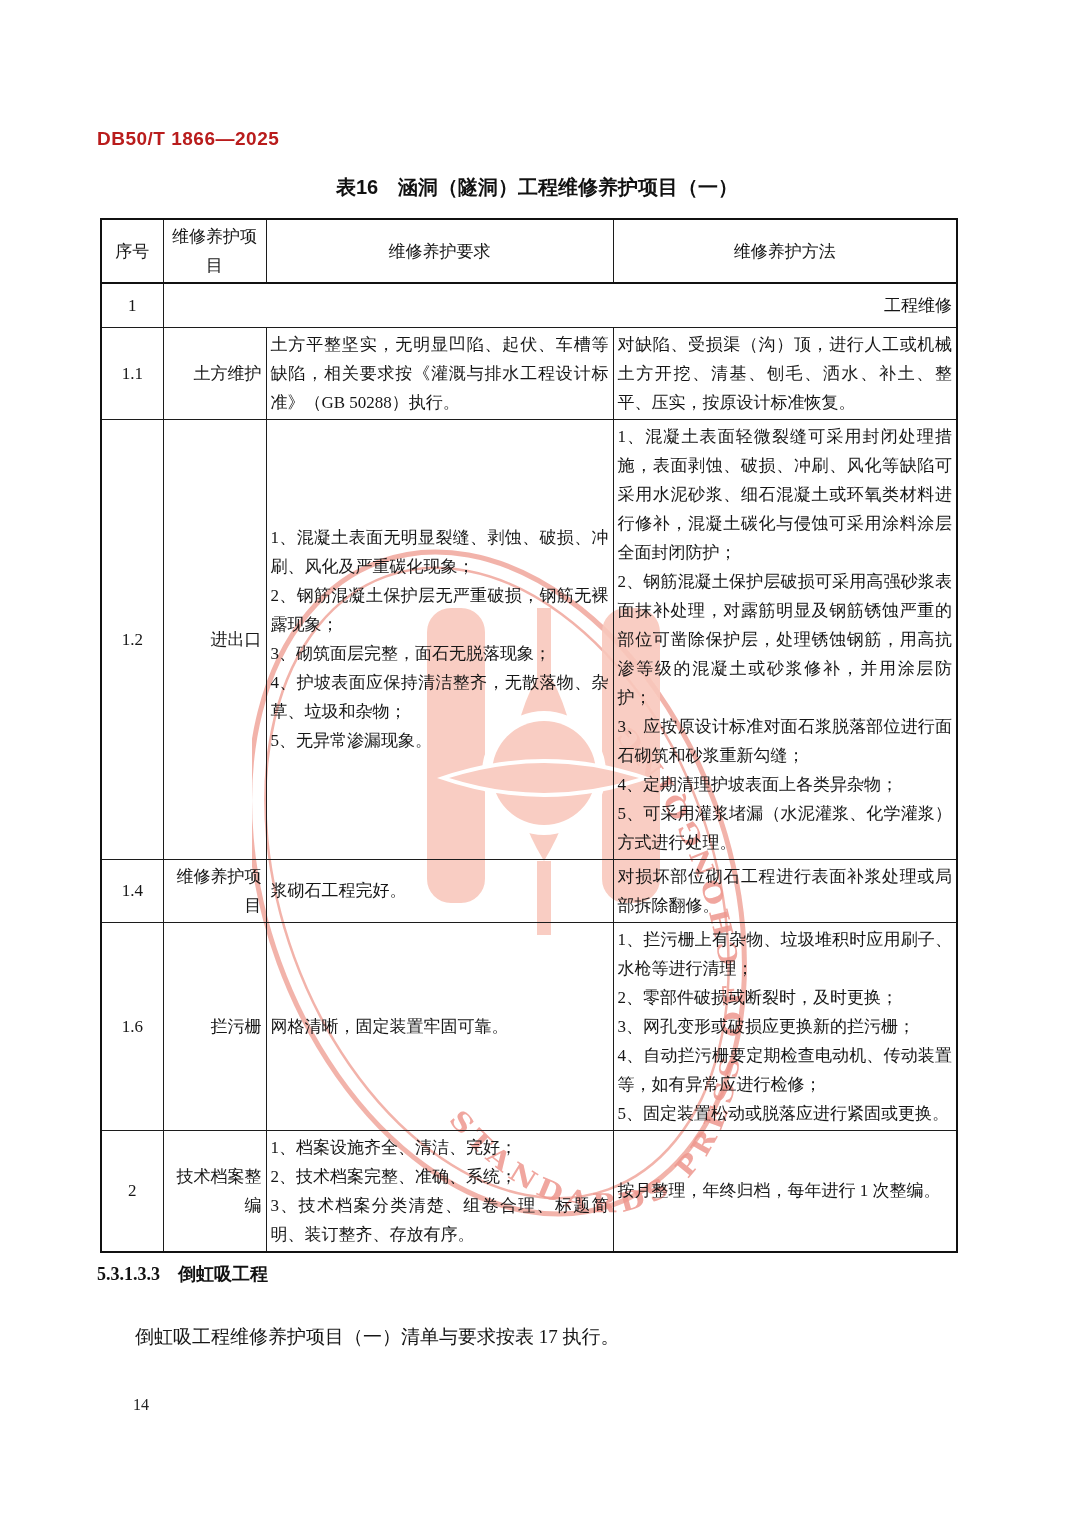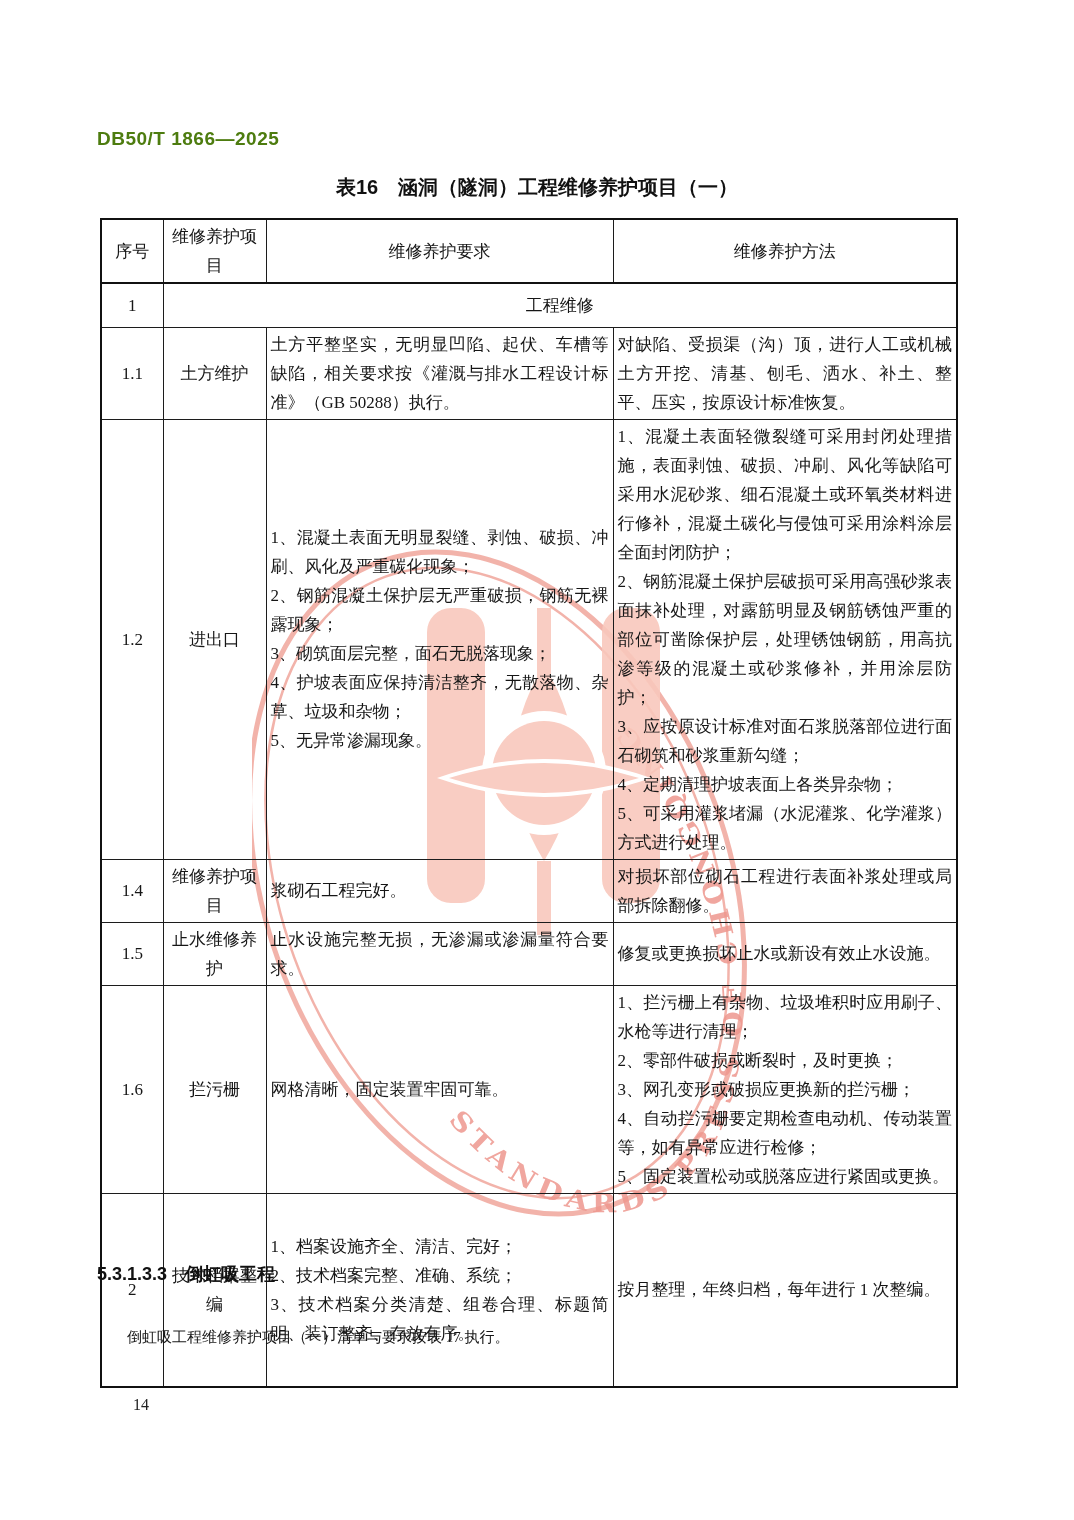--- a/index.html
+++ b/index.html
@@ -5,21 +5,21 @@
   html,body { margin:0; padding:0; background:#888; }
   .page {
     position:relative; width:1074px; height:1520px; margin:0 auto;
     background:#ffffff; color:#1a1a1a;
     font-family:"Liberation Serif", serif; overflow:hidden;
   }
   
   .doc-code {
     position:absolute; left:97px; top:128px;
     font-family:"Liberation Sans", sans-serif;
-    font-size:19px; font-weight:600; letter-spacing:0.5px; color:#4d7c0f;
+    font-size:19px; font-weight:600; letter-spacing:0.5px; color:#b91c1c;
     white-space:pre;
   }
   .table-title {
     position:absolute; left:0; top:174px; width:1074px;
     text-align:center; font-family:"Liberation Sans", sans-serif;
     font-size:20px; font-weight:700; color:#111; white-space:pre;
   }
   
   .watermark { position:absolute; left:252px; top:518px; z-index:0; opacity:0.92; }
   
@@ -40,31 +40,31 @@
   tbody tr:nth-child(1){ height:44px; }
   tbody tr:nth-child(2){ height:88px; }
   tbody tr:nth-child(3){ height:362px; }
   tbody tr:nth-child(4){ height:60px; }
   tbody tr:nth-child(5){ height:63px; }
   tbody tr:nth-child(6){ height:40px; }
   tbody tr:nth-child(7){ height:194px; }
   tbody tr:nth-child(8){ height:122px; }
   th { text-align:center; }
   td.c-no { text-align:center; }
-  td.c-item { text-align:center; }
+  td.c-item { text-align:right; }
   td.c-req, td.c-method { text-align:justify; white-space:pre-line; }
   
   .section-heading {
     position:absolute; left:97px; top:1262px; z-index:1;
-    font-family:Liberation Sans, sans-serif;
+    font-family:Liberation Serif, serif;
     font-size:18px; font-weight:700; color:#111; white-space:pre;
   }
   .body-paragraph {
     position:absolute; left:97px; top:1322px; width:880px; margin:0; z-index:1;
-    font-size:15px; line-height:30px; text-indent:2em; color:#161616;
+    font-size:19px; line-height:30px; text-indent:2em; color:#161616;
   }
   .page-number {
     position:absolute; left:133px; top:1396px; z-index:1;
     font-size:16px; color:#222;
   }
 </style>
 </head>
 <body>
 
 <div class="page">
@@ -134,26 +134,20 @@
 4、定期清理护坡表面上各类异杂物；
 5、可采用灌浆堵漏（水泥灌浆、化学灌浆）方式进行处理。</td>
       </tr>
       <tr>
         <td class="c-no">1.4</td>
         <td class="c-item">维修养护项目</td>
         <td class="c-req">浆砌石工程完好。</td>
         <td class="c-method">对损坏部位砌石工程进行表面补浆处理或局部拆除翻修。</td>
       </tr>
       <tr>
-        <td class="c-no">1.5</td>
-        <td class="c-item">止水维修养护</td>
-        <td class="c-req">止水设施完整无损，无渗漏或渗漏量符合要求。</td>
-        <td class="c-method">修复或更换损坏止水或新设有效止水设施。</td>
-      </tr>
-      <tr>
         <td class="c-no">1.6</td>
         <td class="c-item">拦污栅</td>
         <td class="c-req">网格清晰，固定装置牢固可靠。</td>
         <td class="c-method">1、拦污栅上有杂物、垃圾堆积时应用刷子、水枪等进行清理；
 2、零部件破损或断裂时，及时更换；
 3、网孔变形或破损应更换新的拦污栅；
 4、自动拦污栅要定期检查电动机、传动装置等，如有异常应进行检修；
 5、固定装置松动或脱落应进行紧固或更换。</td>
       </tr>
       <tr>

